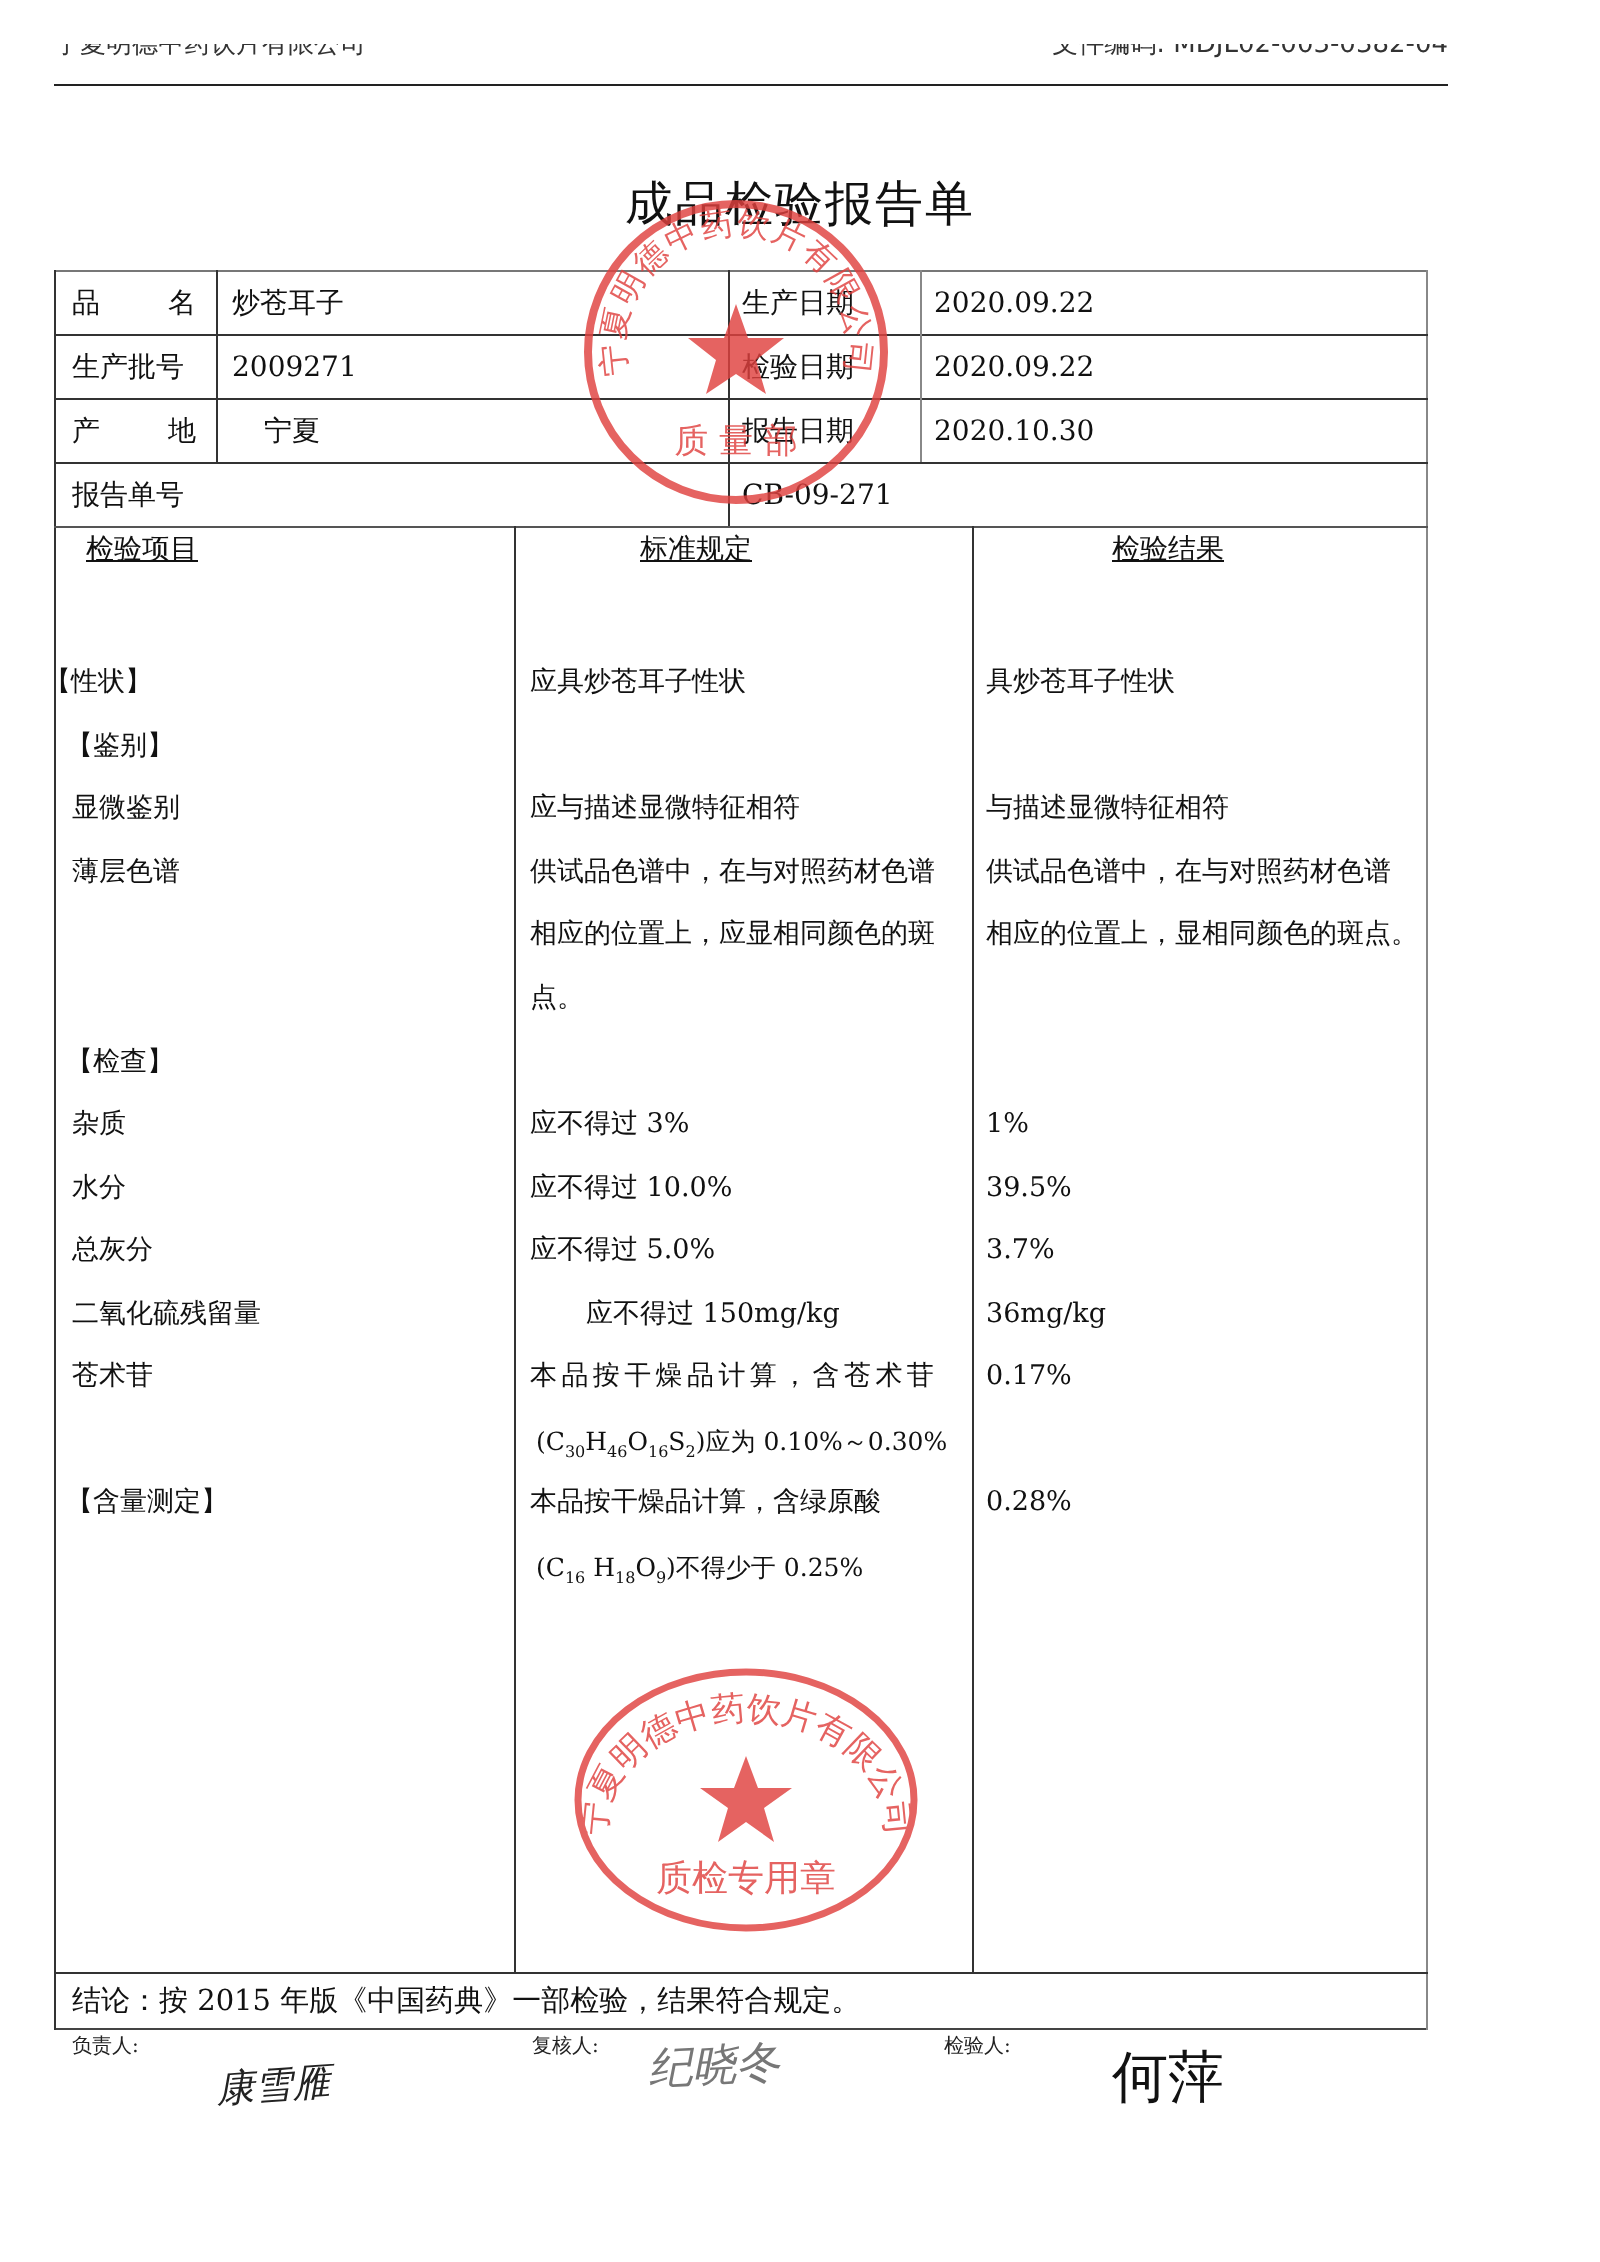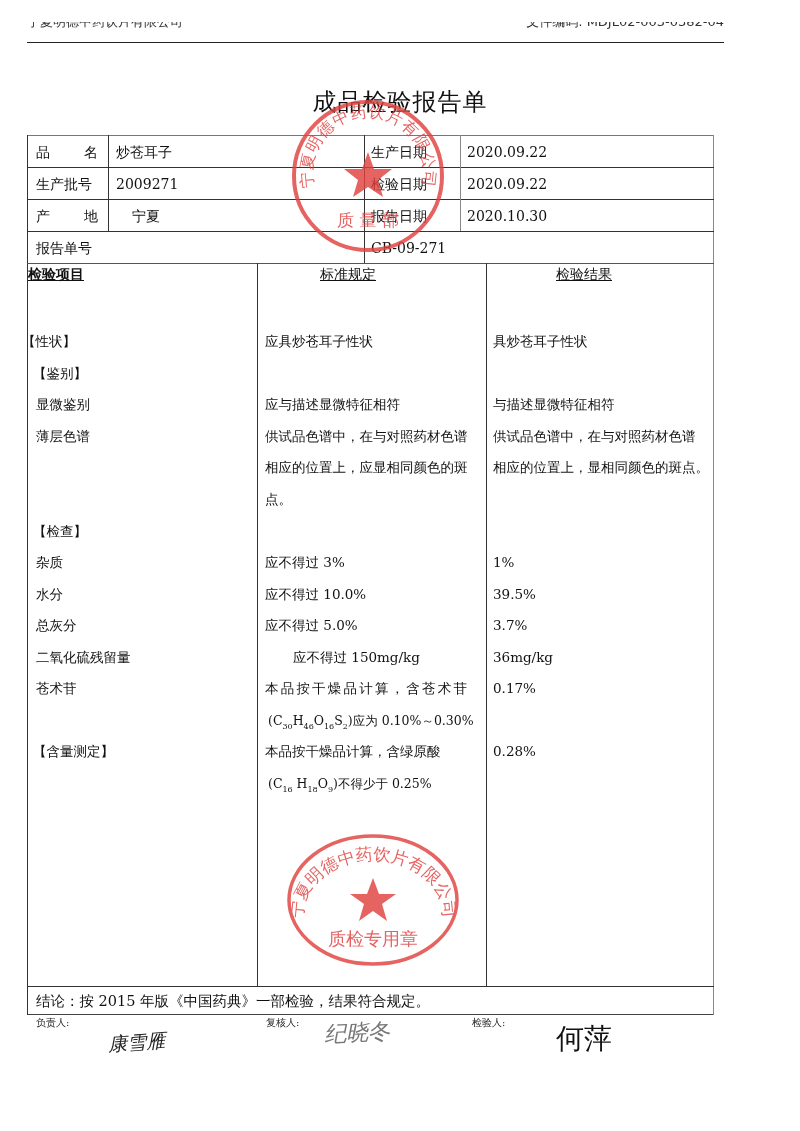--- a/index.html
+++ b/index.html
@@ -101,21 +101,21 @@
 <div class="cell" style="left:467px; top:136px;">2020.09.22</div>
 
 <div class="cell" style="left:371px; top:168px;">检验日期</div>
 <div class="cell" style="left:467px; top:168px;">2020.09.22</div>
 
 <div class="cell" style="left:371px; top:200px;">报告日期</div>
 <div class="cell" style="left:467px; top:200px;">2020.10.30</div>
 
 <div class="cell" style="left:371px; top:232px;">CB-09-271</div>
 
-<div class="col-head" style="left:28px;font-weight:bold;">检验项目</div>
+<div class="col-head" style="left:43px;">检验项目</div>
 <div class="col-head" style="left:320px;">标准规定</div>
 <div class="col-head" style="left:556px;">检验结果</div>
 
 <div>
   <div class="row-text" style="left:22px; top:326px;">【性状】</div>
   <div class="row-text" style="left:265px; top:326px;">应具炒苍耳子性状</div>
   <div class="row-text" style="left:493px; top:326px;">具炒苍耳子性状</div>
 </div>
 
 <div>

